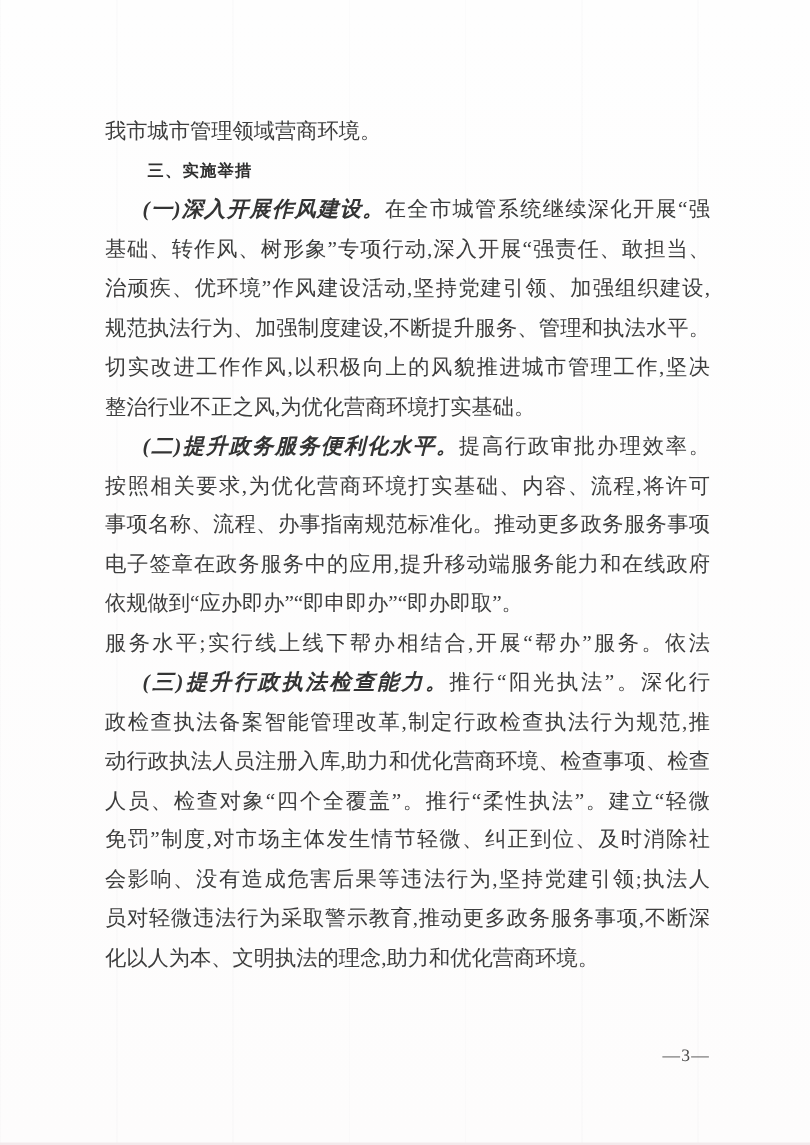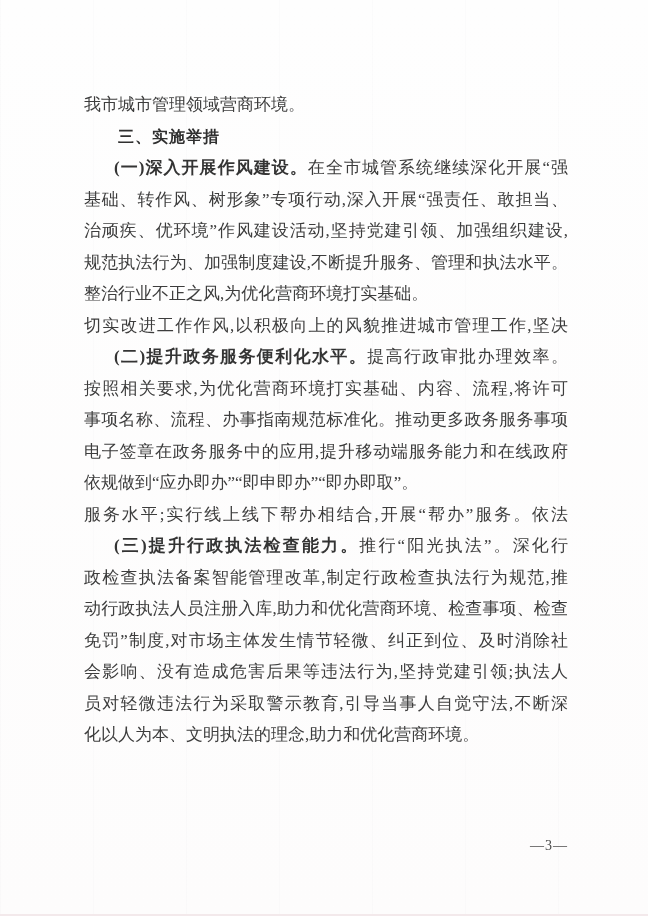--- a/index.html
+++ b/index.html
@@ -45,27 +45,28 @@
   }
   .line.end, .line.heading {
     text-align: center;
     text-align-last: left;
   }
   .line.indent { text-indent: 30px; }
   .line.heading {
     text-indent: 34px;
     font-family: "Liberation Sans", sans-serif;
     font-weight: 700;
-    font-size: 16px;
+    font-size: 13px;
     color: #303030;
     letter-spacing: 1px;
   }
   .b {
     font-weight: 700;
     color: #343434;
+    font-style: italic;
   }
   .pagenum {
     position: absolute;
     top: 838px;
     right: 80px;
     font-size: 14px;
     letter-spacing: 1px;
     color: #4a4a4a;
     font-family: "Liberation Serif", serif;
   }
@@ -78,36 +79,37 @@
 
     <div class="line end"><span>我市城市管理领域营商环境。</span></div>
 
     <div class="line heading"><span>三、实施举措</span></div>
 
     <div class="line indent"><span class="b">(一)深入开展作风建设。</span><span>在全市城管系统继续深化开展“强</span></div>
 
     <div class="line"><span>基础、转作风、树形象”专项行动,深入开展“强责任、敢担当、</span></div>
     <div class="line"><span>治顽疾、优环境”作风建设活动,坚持党建引领、加强组织建设,</span></div>
     <div class="line"><span>规范执法行为、加强制度建设,不断提升服务、管理和执法水平。</span></div>
+    <div class="line"><span>切实改进工作作风,以积极向上的风貌推进城市管理工作,坚决</span></div>
     <div class="line end"><span>整治行业不正之风,为优化营商环境打实基础。</span></div>
-    <div class="line"><span>切实改进工作作风,以积极向上的风貌推进城市管理工作,坚决</span></div>
 
     <div class="line indent"><span class="b">(二)提升政务服务便利化水平。</span><span>提高行政审批办理效率。</span></div>
 
     <div class="line"><span>按照相关要求,为优化营商环境打实基础、内容、流程,将许可</span></div>
     <div class="line"><span>事项名称、流程、办事指南规范标准化。推动更多政务服务事项</span></div>
     <div class="line"><span>电子签章在政务服务中的应用,提升移动端服务能力和在线政府</span></div>
     <div class="line end"><span>依规做到“应办即办”“即申即办”“即办即取”。</span></div>
     <div class="line"><span>服务水平;实行线上线下帮办相结合,开展“帮办”服务。依法</span></div>
 
     <div class="line indent"><span class="b">(三)提升行政执法检查能力。</span><span>推行“阳光执法”。深化行</span></div>
 
     <div class="line"><span>政检查执法备案智能管理改革,制定行政检查执法行为规范,推</span></div>
     <div class="line"><span>动行政执法人员注册入库,助力和优化营商环境、检查事项、检查</span></div>
+    <div class="line"><span>人员、检查对象“四个全覆盖”。推行“柔性执法”。建立“轻微</span></div>
     <div class="line"><span>免罚”制度,对市场主体发生情节轻微、纠正到位、及时消除社</span></div>
     <div class="line"><span>会影响、没有造成危害后果等违法行为,坚持党建引领;执法人</span></div>
-    <div class="line"><span>员对轻微违法行为采取警示教育,引导当事人自觉守法,不断深</span></div>
+    <div class="line"><span>员对轻微违法行为采取警示教育,推动更多政务服务事项,不断深</span></div>
     <div class="line end"><span>化以人为本、文明执法的理念,助力和优化营商环境。</span></div>
 
   </div>
 
   <div class="pagenum">—3—</div>
 </div>
 
 </body></html>

